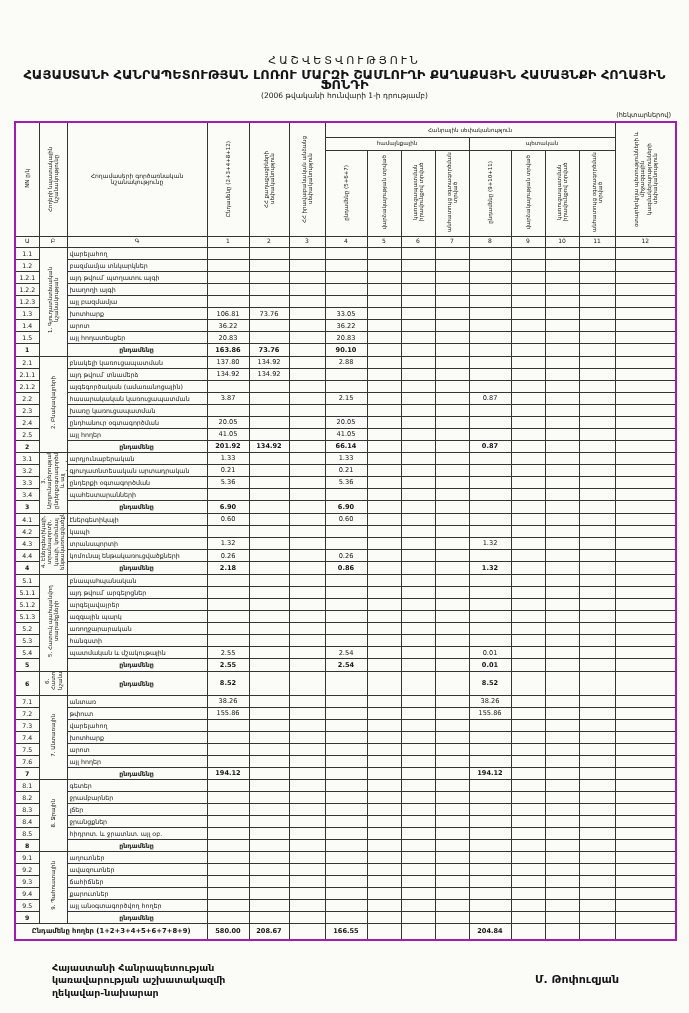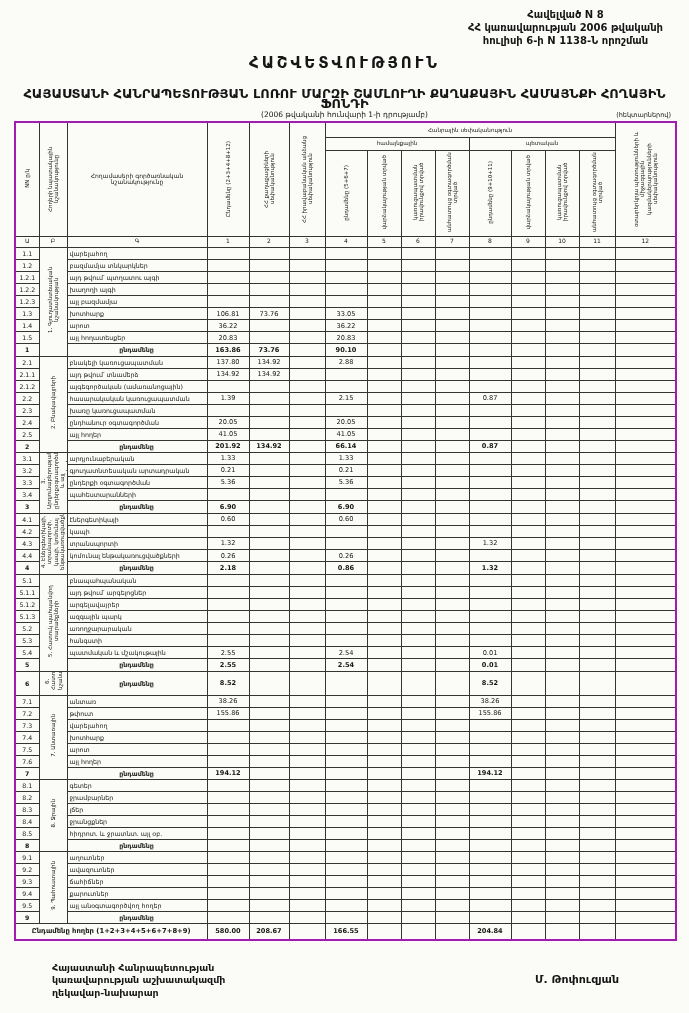--- a/index.html
+++ b/index.html
@@ -1,21 +1,21 @@
 <!DOCTYPE html>
 <html><head>
 <meta charset="utf-8">
 <style>
   html,body{margin:0;padding:0;background:#e8e8e4}
   #page{width:689px;height:1013px;background:#fbfbf7;position:relative;
         font-family:"DejaVu Sans",sans-serif;color:#161616;overflow:hidden;margin:0 auto}
   .appendix{position:absolute;top:8px;right:26px;text-align:center;font-weight:bold;
             font-size:10px;line-height:13px}
   .titles{position:absolute;top:54px;left:0;width:100%;text-align:center}
-  .t1{font-weight:bold;font-size:15px;letter-spacing:3px;margin-bottom:17px}
+  .t1{font-weight:normal;font-size:11px;letter-spacing:3px;margin-bottom:3px}
   .t2,.t3{font-weight:bold;font-size:13px;line-height:10px}
   .t4{font-size:7.5px;margin-top:1px}
   .unit{position:absolute;top:111px;right:18px;font-size:6.5px}
   .tblwrap{position:absolute;top:121px;left:14px}
   table{border-collapse:collapse;table-layout:fixed;width:661px;border:2px solid #a21caf}
   th,td{border:1px solid #343434;padding:0 1px;overflow:hidden;font-weight:normal;vertical-align:middle}
   thead th{font-size:5.6px;line-height:1.1;text-align:center}
   thead tr:nth-child(1){height:15px}
   thead tr:nth-child(2){height:13px}
   thead tr:nth-child(3){height:86px}
@@ -42,25 +42,20 @@
   .footer{position:absolute;left:52px;right:70px;bottom:14px;display:flex;
           justify-content:space-between;align-items:center}
   .f-left{font-size:9.5px;line-height:12.5px;font-weight:bold}
   .f-right{font-size:11px;font-weight:bold;padding-bottom:1px}
 </style>
 </head>
 <body>
 
 <div id="page">
 
-  <div class="appendix">
-    <div>Հավելված N 8</div>
-    <div>ՀՀ կառավարության 2006 թվականի</div>
-    <div>հուլիսի 6-ի N 1138-Ն որոշման</div>
-  </div>
 
   <div class="titles">
     <div class="t1">ՀԱՇՎԵՏՎՈՒԹՅՈՒՆ</div>
     <div class="t2">ՀԱՅԱՍՏԱՆԻ ՀԱՆՐԱՊԵՏՈՒԹՅԱՆ ԼՈՌՈՒ ՄԱՐԶԻ ՇԱՄԼՈՒՂԻ ՔԱՂԱՔԱՅԻՆ ՀԱՄԱՅՆՔԻ ՀՈՂԱՅԻՆ ՖՈՆԴԻ</div>
     <div class="t4">(2006 թվականի հունվարի 1-ի դրությամբ)</div>
   </div>
 
   <div class="unit">(հեկտարներով)</div>
 
   <div class="tblwrap">
@@ -316,21 +311,21 @@
             <td class="val"></td>
             <td class="val"></td>
             <td class="val"></td>
             <td class="val"></td>
             <td class="val"></td>
             <td class="val"></td>
           </tr>
           <tr>
             <td class="num">2.2</td>
             <td class="lbl">հասարակական կառուցապատման</td>
-            <td class="val">1.39</td>
+            <td class="val">3.87</td>
             <td class="val"></td>
             <td class="val"></td>
             <td class="val">2.15</td>
             <td class="val"></td>
             <td class="val"></td>
             <td class="val"></td>
             <td class="val">0.87</td>
             <td class="val"></td>
             <td class="val"></td>
             <td class="val"></td>

